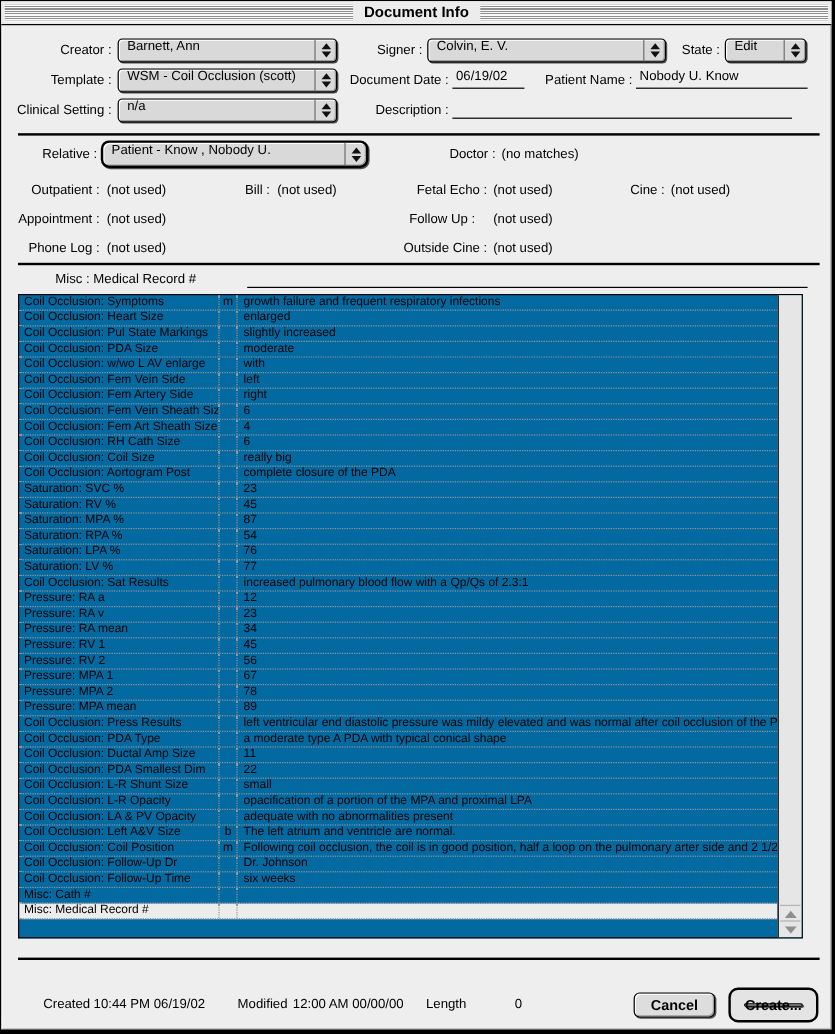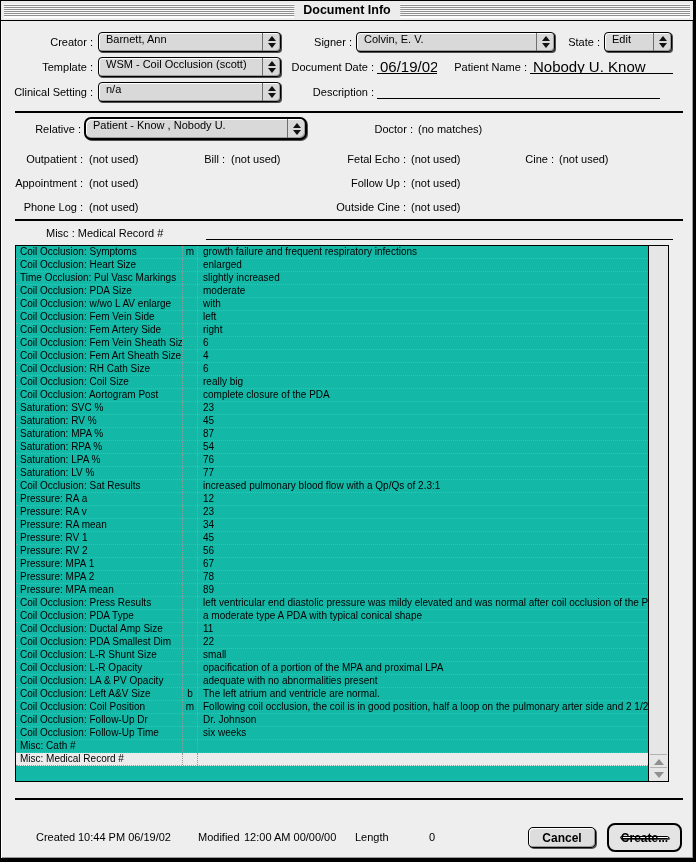--- a/index.html
+++ b/index.html
@@ -13,36 +13,36 @@
   .titlebar{position:absolute;left:0;top:0;right:0;height:19px;background:#ececec;border-bottom:1px solid #000;}
   .stripes{position:absolute;left:3px;right:3px;top:3px;height:13px;
     background:repeating-linear-gradient(to bottom,#f9f9f9 0 1px,#8f8f8f 1px 2px);
     box-shadow:0 1px 0 #fff;}
   .title{position:absolute;top:0;left:50%;transform:translateX(-50%);line-height:19px;
     background:#ececec;padding:0 9px;font-weight:bold;font-size:12.5px;white-space:nowrap;}
   
   .lbl{position:absolute;font-size:11px;white-space:nowrap;}
   .r{text-align:right;}
   .val{position:absolute;font-size:11px;white-space:nowrap;}
-  .uline{position:absolute;font-size:15px;white-space:nowrap;border-bottom:1px solid #000;
+  .uline{position:absolute;font-size:11px;white-space:nowrap;border-bottom:1px solid #000;
     padding:0 3px 2px 3px;box-sizing:border-box;height:16px;overflow:hidden;}
   .hr{position:absolute;left:14px;width:668px;height:2px;background:#000;}
   
   .popup{position:absolute;height:20px;box-sizing:border-box;background:#d9d9d9;border:1px solid #000;
     border-radius:4px;display:flex;font-size:11px;
     box-shadow:1px 1px 0 #4d4d4d, inset 1px 1px 0 #fff, inset -1px -1px 0 #9e9e9e;}
   .popup .txt{flex:1;padding:0 4px 1px 7px;white-space:nowrap;overflow:hidden;}
   .popup .arr{width:17px;align-self:stretch;border-left:1px solid #6e6e6e;display:flex;flex-direction:column;
     align-items:center;justify-content:center;gap:2px;}
   .tri-u{width:0;height:0;border-left:4px solid transparent;border-right:4px solid transparent;border-bottom:5px solid #111;}
   .tri-d{width:0;height:0;border-left:4px solid transparent;border-right:4px solid transparent;border-top:5px solid #111;}
   .popup.focus{height:23px;border-width:2px;border-radius:7px;gap:33px;}
   
   .tbl{position:absolute;left:14px;top:244px;width:654px;height:537px;box-sizing:border-box;
-    background:#14b8a6;border:1px solid #000;}
+    background:#0369a1;border:1px solid #000;}
   .rows{position:absolute;left:0;top:0;right:20px;bottom:0;overflow:hidden;}
   .trow{display:flex;height:13px;line-height:12px;font-size:10px;border-bottom:1px dotted #979797;
     box-sizing:border-box;white-space:nowrap;}
   .trow.hl{background:#ececec;justify-content:flex-end;}
   .c-name{width:167px;min-width:167px;padding-left:4px;border-right:1px dotted #979797;overflow:hidden;box-sizing:border-box;}
   .c-flag{width:15px;min-width:15px;text-align:center;border-right:1px dotted #979797;box-sizing:border-box;}
   .c-val{flex:1;padding-left:5px;overflow:hidden;}
   .sbar{position:absolute;top:0;right:0;bottom:0;width:20px;background:#e6e6e6;border-left:1px solid #000;box-sizing:border-box;}
   .sbtn{position:absolute;left:1px;right:1px;height:13px;display:flex;align-items:center;justify-content:center;border-top:1px solid #b2b2b2;}
   .sbtn.up{bottom:13px;}
@@ -140,21 +140,21 @@
   <span class="val" style="left:88px;top:152px;">(not used)</span>
   <span class="lbl r" style="left:150px;top:152px;width:74px;">Bill :</span>
   <span class="val" style="left:230px;top:152px;">(not used)</span>
   <span class="lbl r" style="left:330px;top:152px;width:75px;">Fetal Echo :</span>
   <span class="val" style="left:410px;top:152px;">(not used)</span>
   <span class="lbl r" style="left:495px;top:152px;width:58px;">Cine :</span>
   <span class="val" style="left:558px;top:152px;">(not used)</span>
 
   <span class="lbl r" style="left:0;top:176px;width:82px;">Appointment :</span>
   <span class="val" style="left:88px;top:176px;">(not used)</span>
-  <span class="lbl r" style="left:330px;top:176px;width:75px;">Follow Up :</span>
+  <span class="lbl r" style="left:330px;top:176px;width:75px;text-align:center;">Follow Up :</span>
   <span class="val" style="left:410px;top:176px;">(not used)</span>
 
   <span class="lbl r" style="left:0;top:200px;width:82px;">Phone Log :</span>
   <span class="val" style="left:88px;top:200px;">(not used)</span>
   <span class="lbl r" style="left:318px;top:200px;width:87px;">Outside Cine :</span>
   <span class="val" style="left:410px;top:200px;">(not used)</span>
 
   <div class="hr" style="top:218px;"></div>
 
   <span class="lbl" style="left:16px;top:226px;margin-left:29px;">Misc : Medical Record #</span>
@@ -168,21 +168,21 @@
     <span class="c-val">growth failure and frequent respiratory infections</span>
   </div>
 
   <div class="trow">
     <span class="c-name">Coil Occlusion: Heart Size</span>
     <span class="c-flag"></span>
     <span class="c-val">enlarged</span>
   </div>
 
   <div class="trow">
-    <span class="c-name">Time Occlusion: Pul Vasc Markings</span>
+    <span class="c-name">Coil Occlusion: Pul State Markings</span>
     <span class="c-flag"></span>
     <span class="c-val">slightly increased</span>
   </div>
 
   <div class="trow">
     <span class="c-name">Coil Occlusion: PDA Size</span>
     <span class="c-flag"></span>
     <span class="c-val">moderate</span>
   </div>
 

